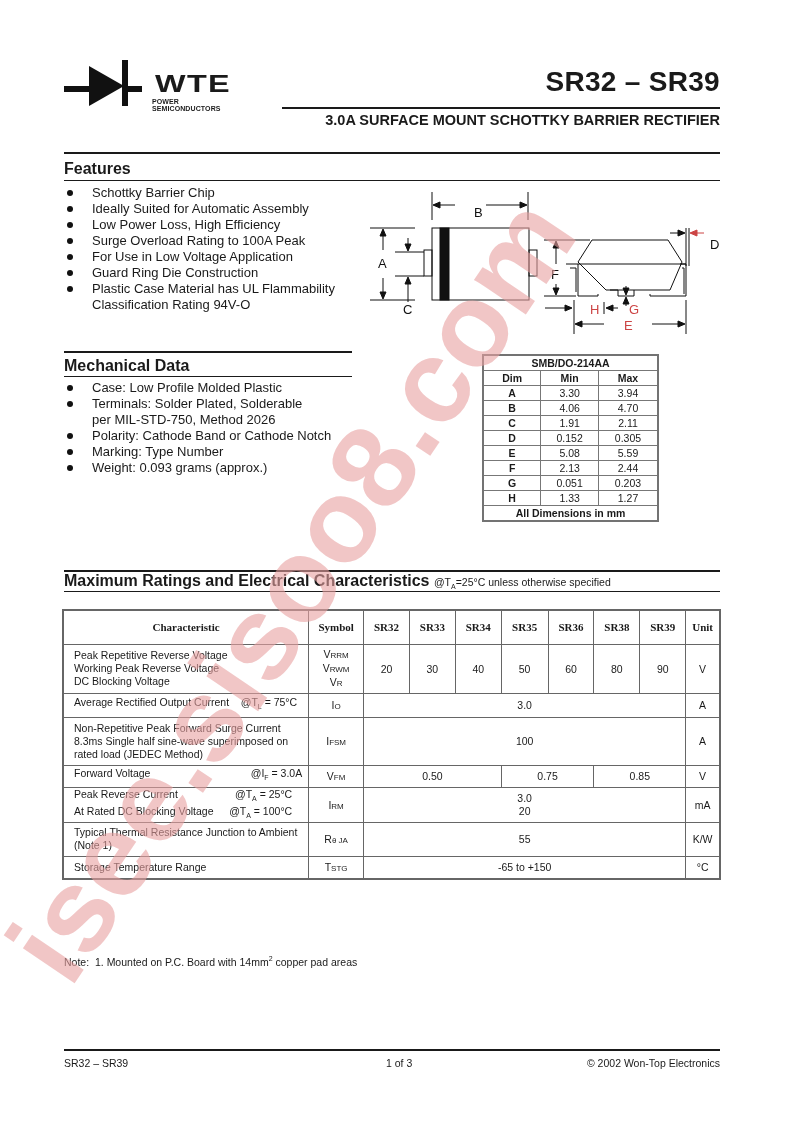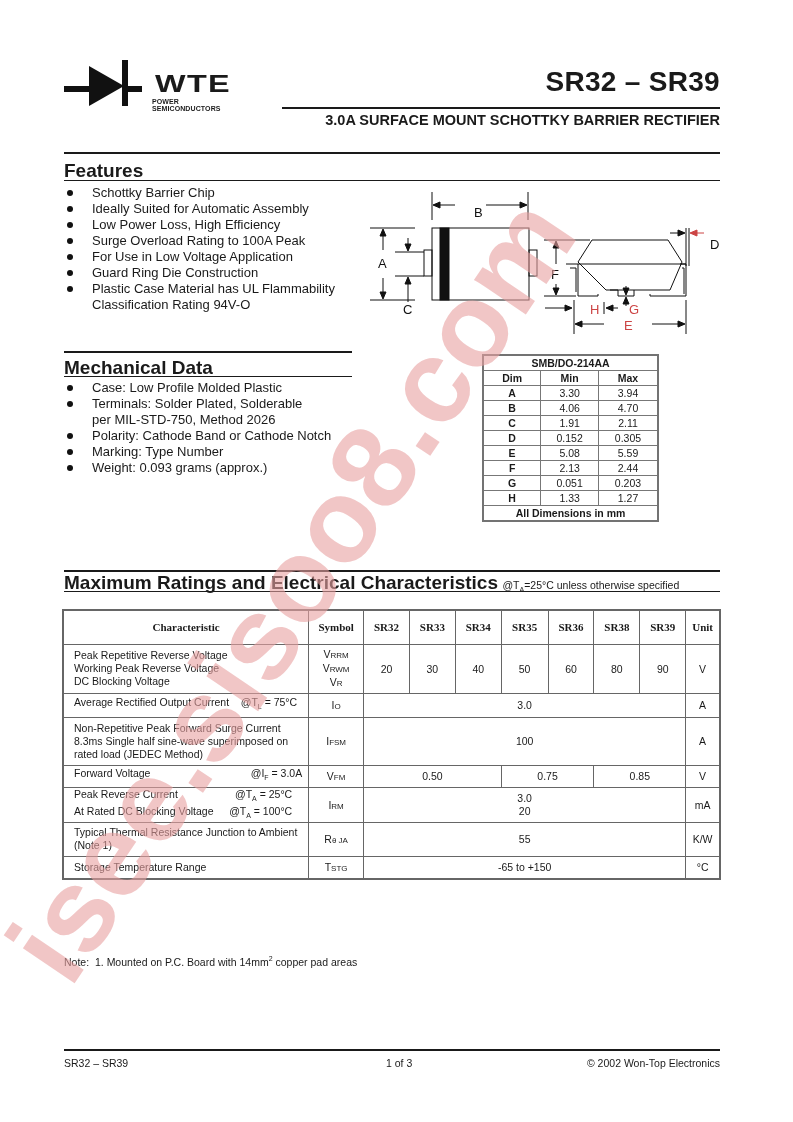--- a/index.html
+++ b/index.html
@@ -7,21 +7,21 @@
          font-family: "Liberation Sans", sans-serif; color: #1a1a1a; }
   .abs { position: absolute; }
 
   
   .logo-word { font-family: "Liberation Sans", sans-serif; font-weight: bold; font-size: 24px; letter-spacing: 1px; }
   .logo-sub { font-size: 7px; font-weight: bold; letter-spacing: 0.1px; }
   .main-title { font-size: 28px; font-weight: bold; text-align: right; right: 73px; top: 66px; letter-spacing: 0.3px; }
   .subtitle { font-size: 14.5px; font-weight: bold; right: 73px; top: 112px; text-align: right; }
   .rule { position: absolute; background: #1a1a1a; }
 
-  .section-h { font-size: 19px; font-weight: bold; }
+  .section-h { font-size: 16px; font-weight: bold; }
 
   ul.bullets { list-style: none; margin: 0; padding: 0; position: absolute; font-size: 13px; }
   ul.bullets li { position: relative; padding-left: 28px; line-height: 16px; }
   ul.bullets li::before { content: ""; position: absolute; left: 3px; top: 5px; width: 6px; height: 6px; border-radius: 50%; background: #111; }
 
   
   table.dim { position: absolute; left: 482px; top: 354px; width: 177px; border-collapse: collapse;
               border: 2px solid #737373; font-size: 10.5px; }
   table.dim td { border: 1px solid #777; text-align: center; height: 14px; padding: 0; line-height: 14px; }
   table.dim .hd { font-weight: bold; }

